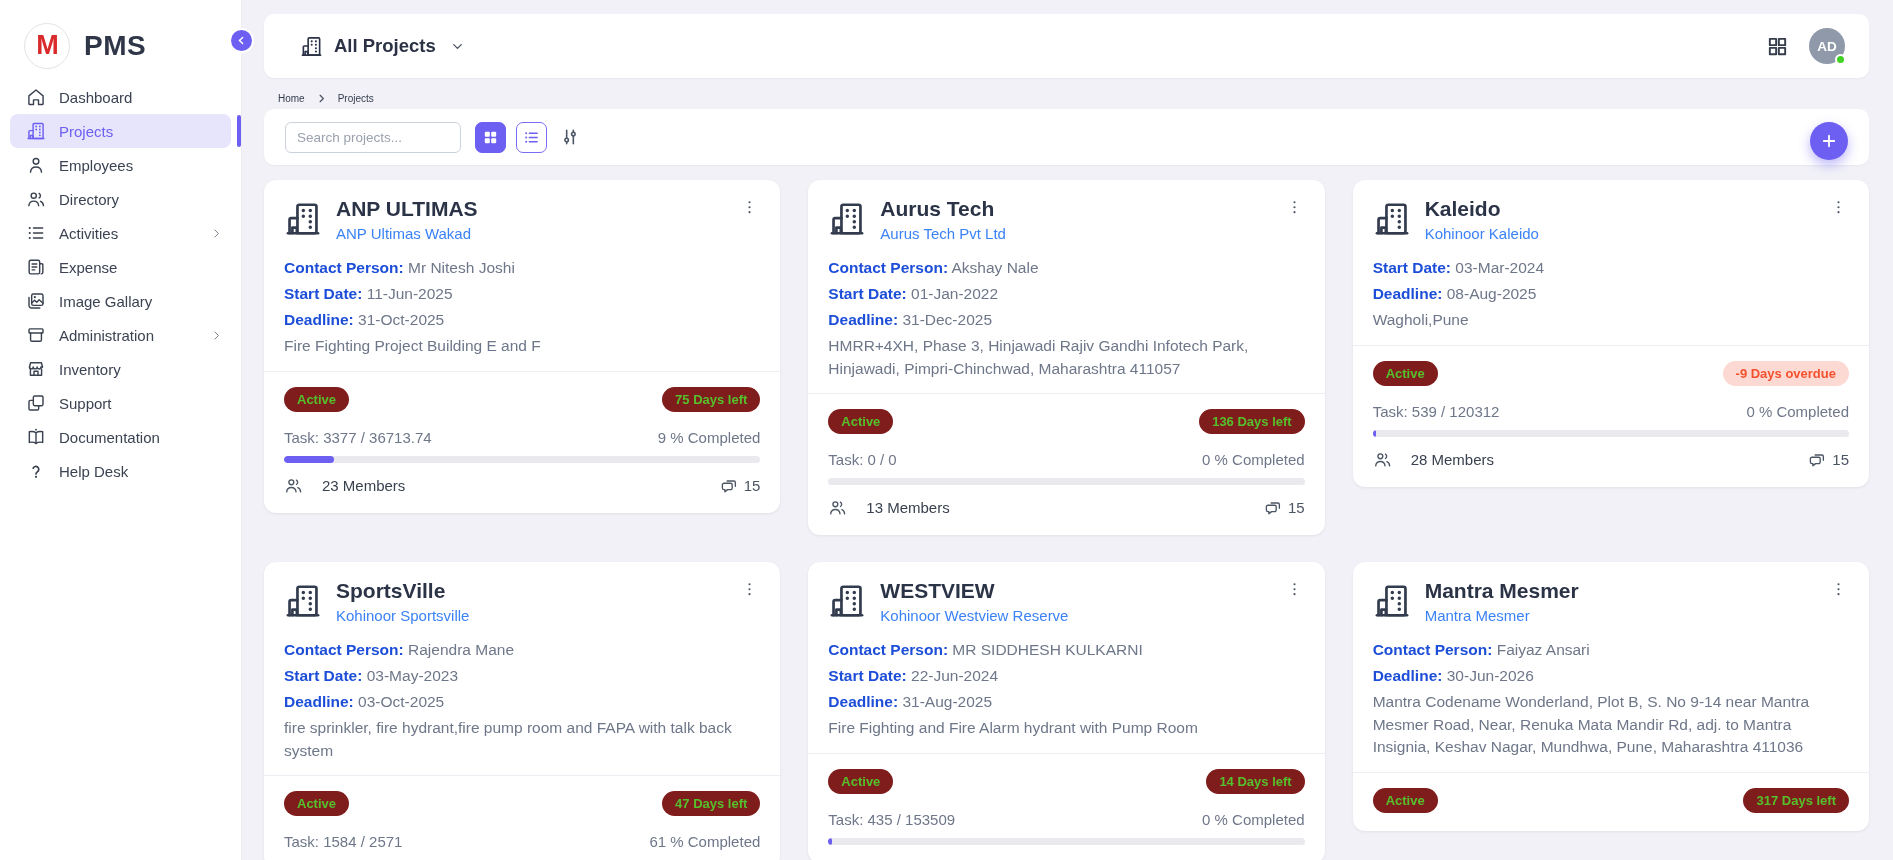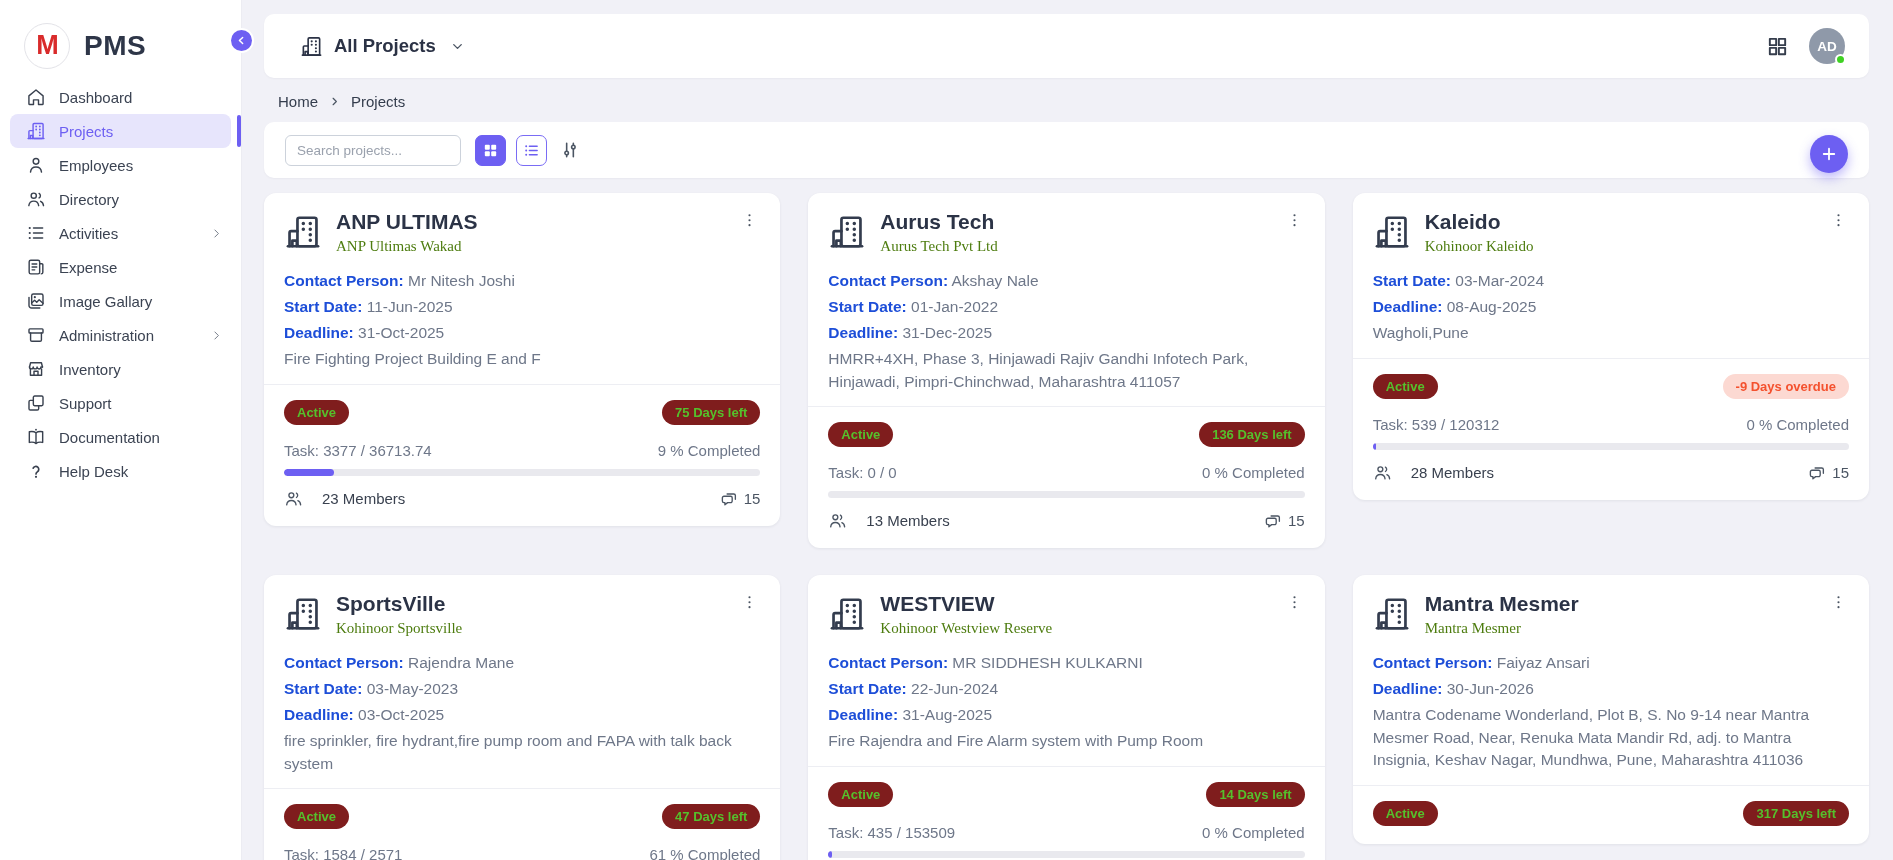--- a/index.html
+++ b/index.html
@@ -31,21 +31,21 @@
   .tb-left .b-icon svg { width:23px; height:23px; }
   .tb-title { font-size:18.5px; font-weight:700; color:#2b3245; }
   .tb-caret { color:#4b5563; display:flex; margin-left:3px; }
   .tb-caret svg { width:15px; height:15px; }
   .tb-right { margin-left:auto; display:flex; align-items:center; gap:20px; }
   .apps-icon { width:23px; height:23px; color:#353d4c; display:flex; cursor:pointer; }
   .apps-icon svg { width:23px; height:23px; }
   .avatar { position:relative; width:36px; height:36px; border-radius:50%; background:#8f99a9; color:#fff; font-size:13.5px; font-weight:700; display:flex; align-items:center; justify-content:center; cursor:pointer; }
   .avatar .dot { position:absolute; right:-1px; bottom:-1px; width:11px; height:11px; border-radius:50%; background:#3fd123; border:2px solid #fff; }
 
-  .breadcrumb { display:flex; align-items:center; gap:11px; padding:15px 0 12px 14px; font-size:15px; color:#343d4d; }
+  .breadcrumb { display:flex; align-items:center; gap:11px; padding:15px 0 5px 14px; font-size:10px; color:#343d4d; }
   .bc-sep { color:#4b5563; display:flex; }
   .bc-sep svg { width:11px; height:11px; }
   .bc-link { cursor:pointer; }
 
   .toolbar { background:#fff; border-radius:10px; height:56px; display:flex; align-items:center; padding:0 21px 0 21px; box-shadow:0 1px 2px rgba(16,24,40,.04); }
   .search-input { width:176px; height:31px; border:1px solid #ccd2db; border-radius:6px; padding:0 11px; font-size:13.5px; color:#374151; outline:none; font-family:inherit; background:#fff; }
   .search-input::placeholder { color:#9aa1ad; }
   .view-btn { width:31px; height:31px; border-radius:7px; display:flex; align-items:center; justify-content:center; cursor:pointer; }
   .view-btn svg { width:17px; height:17px; }
   .view-btn.grid { margin-left:14px; background:#6d5ff2; color:#fff; border:1px solid #6d5ff2; }
@@ -56,21 +56,21 @@
   .add-btn svg { width:18px; height:18px; }
 
   
   .grid-wrap { display:grid; grid-template-columns:repeat(3, 1fr); gap:27px 28px; padding-top:15px; align-items:start; }
   .card { background:#fff; border-radius:12px; box-shadow:0 1px 3px rgba(16,24,40,.07); }
   .card-top { padding:17px 20px 13px 20px; }
   .card-head { display:flex; align-items:flex-start; gap:14px; }
   .card-bicon { width:38px; height:38px; color:#333c4e; flex:0 0 38px; margin-top:3px; display:flex; }
   .card-bicon svg { width:38px; height:38px; }
   .card-title { font-size:21px; font-weight:700; color:#2b3346; line-height:1.15; }
-  .card-sub { font-size:15px; color:#4d7c0f; margin-top:4px;font-family:Liberation Serif, serif; }
+  .card-sub { font-size:15px; color:#3b82f6; margin-top:4px; }
   .kebab { margin-left:auto; color:#4b5563; cursor:pointer; padding:2px; }
   .kebab svg { width:17px; height:17px; }
   .card-info { margin-top:13px; font-size:15.5px; color:#6e7789; line-height:1.68; }
   .card-info b { color:#1d4ed8; font-weight:700; }
   .card-desc { font-size:15.5px; color:#6e7789; line-height:1.45; margin-top:2px; }
   .divider { height:1px; background:#edeef3; }
   .card-bottom { padding:15px 20px 18px 20px; }
   .status-row { display:flex; justify-content:space-between; align-items:center; }
   .badge { font-size:13px; font-weight:700; padding:5px 13px; border-radius:14px; }
   .badge.green { color:#55c02c; background:#7f1d1d; }
@@ -577,21 +577,21 @@
         <span class="kebab"><svg viewBox="0 0 24 24" fill="currentColor">
                 <circle cx="12" cy="4.6" r="1.5"></circle>
                 <circle cx="12" cy="11.6" r="1.5"></circle>
                 <circle cx="12" cy="18.6" r="1.5"></circle>
               </svg></span>
       </div>
       <div class="card-info">
         <div><b>Contact Person:</b> <span>MR SIDDHESH KULKARNI</span></div>
         <div><b>Start Date:</b> <span>22-Jun-2024</span></div>
         <div><b>Deadline:</b> <span>31-Aug-2025</span></div>
-        <div class="card-desc">Fire Rajendra and Fire Alarm system with Pump Room</div>
+        <div class="card-desc">Fire Fighting and Fire Alarm hydrant with Pump Room</div>
       </div>
     </div>
     <div class="divider"></div>
     <div class="card-bottom">
       <div class="status-row">
         <span class="badge green">Active</span>
         <span class="badge green">14 Days left</span>
       </div>
       <div class="task-row">
         <span>Task: 435 / 153509</span>

